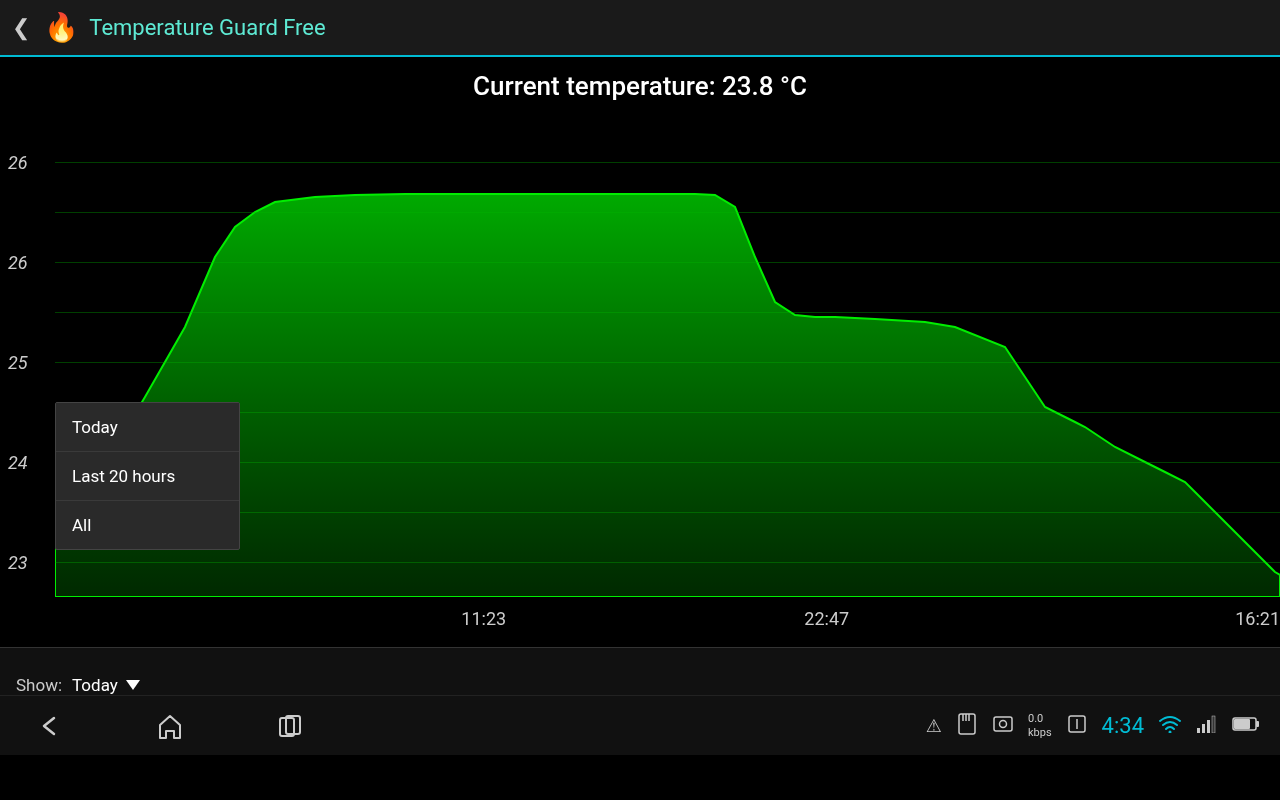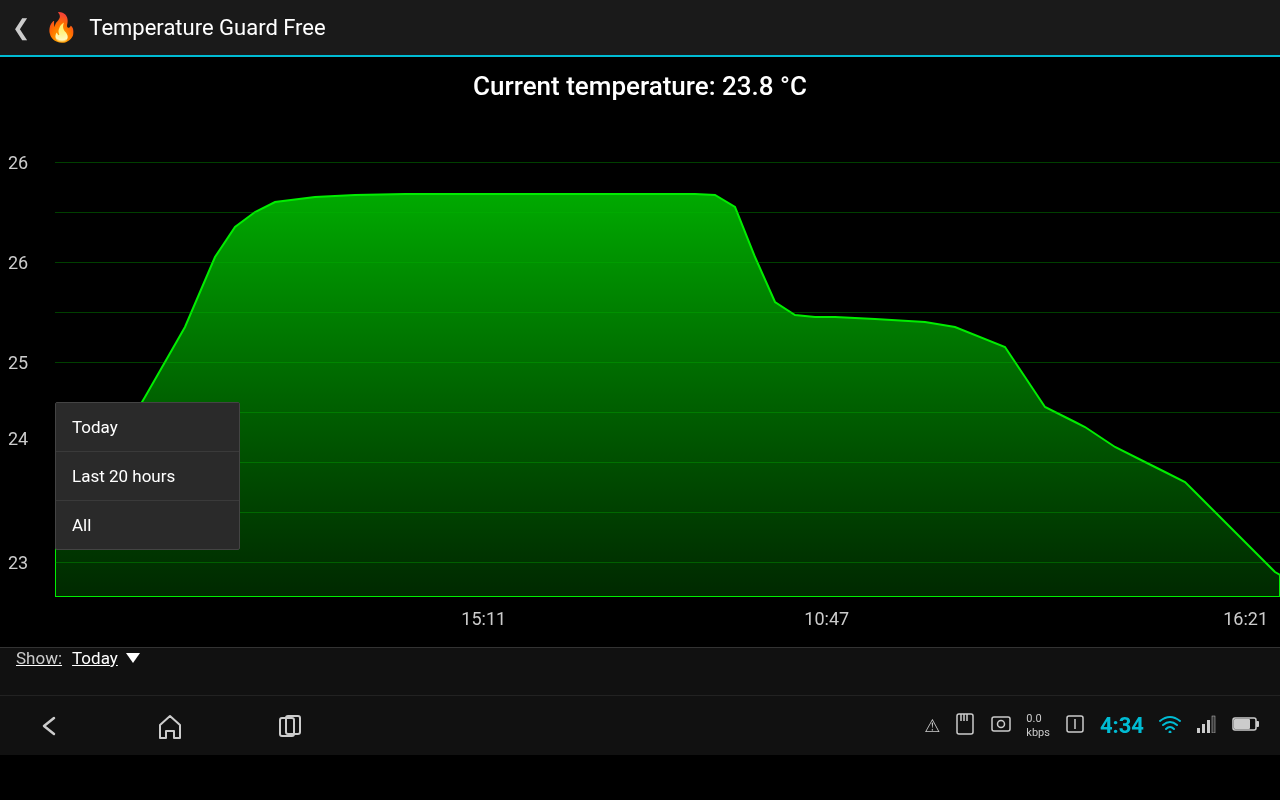--- a/index.html
+++ b/index.html
@@ -20,21 +20,21 @@
       background: #1a1a1a;
       border-bottom: 2px solid #00bcd4;
       padding: 0 12px;
       gap: 10px;
     }
     #flame-icon {
       font-size: 28px;
     }
     #app-title {
       font-size: 22px;
-      color: #ffffff;
+      color: #5eead4;
       font-weight: 400;
     }
     #back-chevron {
       color: #ccc;
       font-size: 22px;
       margin-right: 4px;
     }
 
     
     #chart-container {
@@ -56,20 +56,21 @@
       z-index: 10;
       white-space: nowrap;
     }
 
     
     .y-label {
       position: absolute;
       left: 8px;
       color: #ccc;
       font-size: 18px;
+      font-style: italic;
     }
 
     
     .grid-line {
       position: absolute;
       left: 55px;
       right: 0;
       height: 1px;
       background: rgba(0,180,0,0.35);
     }
@@ -113,27 +114,26 @@
     .dropdown-item:last-child {
       border-bottom: none;
     }
     .dropdown-item.selected {
       background: #2a2a2a;
     }
 
     
     #show-bar {
       display: flex;
-      align-items: flex-start;
+      align-items: flex-end;
       height: 48px;
       background: #111;
       border-top: 1px solid #333;
       padding: 0 16px;
       gap: 10px;
-      text-decoration: underline;
     }
     #show-label {
       font-size: 17px;
       color: #ccc;
     }
     #show-selector {
       display: flex;
       align-items: center;
       gap: 6px;
       cursor: pointer;
@@ -177,21 +177,21 @@
     #status-bar {
       display: flex;
       align-items: center;
       gap: 14px;
       color: #ccc;
       font-size: 13px;
     }
     #clock {
       color: #00bcd4;
       font-size: 22px;
-      font-weight: bold;
+      font-weight: normal;
     }
     .status-icon {
       font-size: 18px;
       color: #ccc;
     }
     #kbps-label {
       font-size: 11px;
       text-align: left;
       line-height: 1.2;
       color: #ccc;
@@ -265,43 +265,43 @@
         1180,475
         1190,485
         1200,495
         1210,505
         1220,515
         1225,518
         1225,540
       "></polygon>
   </svg>
 
-  <div class="time-label" style="left: 483.75px;" id="tl1">15:11</div>
-  <div class="time-label" style="left: 826.75px;" id="tl2">10:47</div>
-  <div class="time-label" style="right: 12px; transform: none;" id="tl3">16:21</div>
+  <div class="time-label" style="left: 483.75px;" id="tl1">11:23</div>
+  <div class="time-label" style="left: 826.75px;" id="tl2">22:47</div>
+  <div class="time-label" style="right: 0; transform: none;" id="tl3">16:21</div>
 
   <div id="dropdown-menu">
     <div class="dropdown-item selected">Today</div>
     <div class="dropdown-item">Last 20 hours</div>
     <div class="dropdown-item">All</div>
   </div>
 
 <div class="grid-line" style="top: 105px;"></div>
     <div class="grid-line" style="top: 155px;"></div>
     <div class="grid-line" style="top: 205px;"></div>
     <div class="grid-line" style="top: 255px;"></div>
     <div class="grid-line" style="top: 305px;"></div>
     <div class="grid-line" style="top: 355px;"></div>
     <div class="grid-line" style="top: 405px;"></div>
     <div class="grid-line" style="top: 455px;"></div>
     <div class="grid-line" style="top: 505px;"></div>
     <div class="y-label" style="top: 95px;">26</div>
     <div class="y-label" style="top: 195px;">26</div>
     <div class="y-label" style="top: 295px;">25</div>
-    <div class="y-label" style="top: 371px;">24</div>
+    <div class="y-label" style="top: 395px;">24</div>
     <div class="y-label" style="top: 495px;">23</div>
   </div>
 
 <div id="show-bar">
   <span id="show-label">Show:</span>
   <div id="show-selector">
     <span id="show-value">Today</span>
     <div id="dropdown-arrow"></div>
   </div>
 </div>

